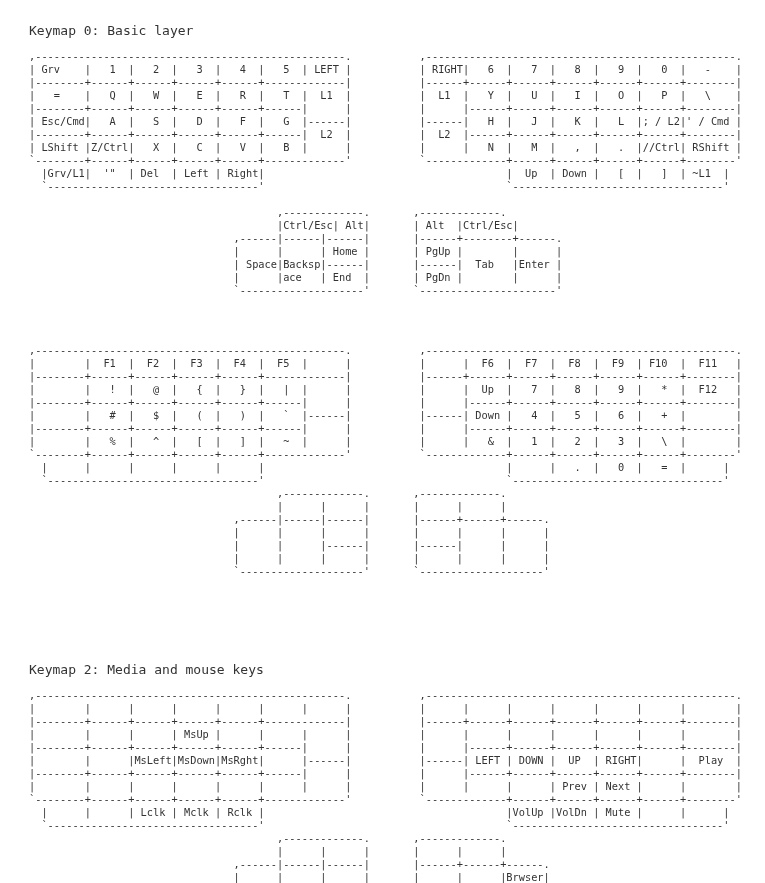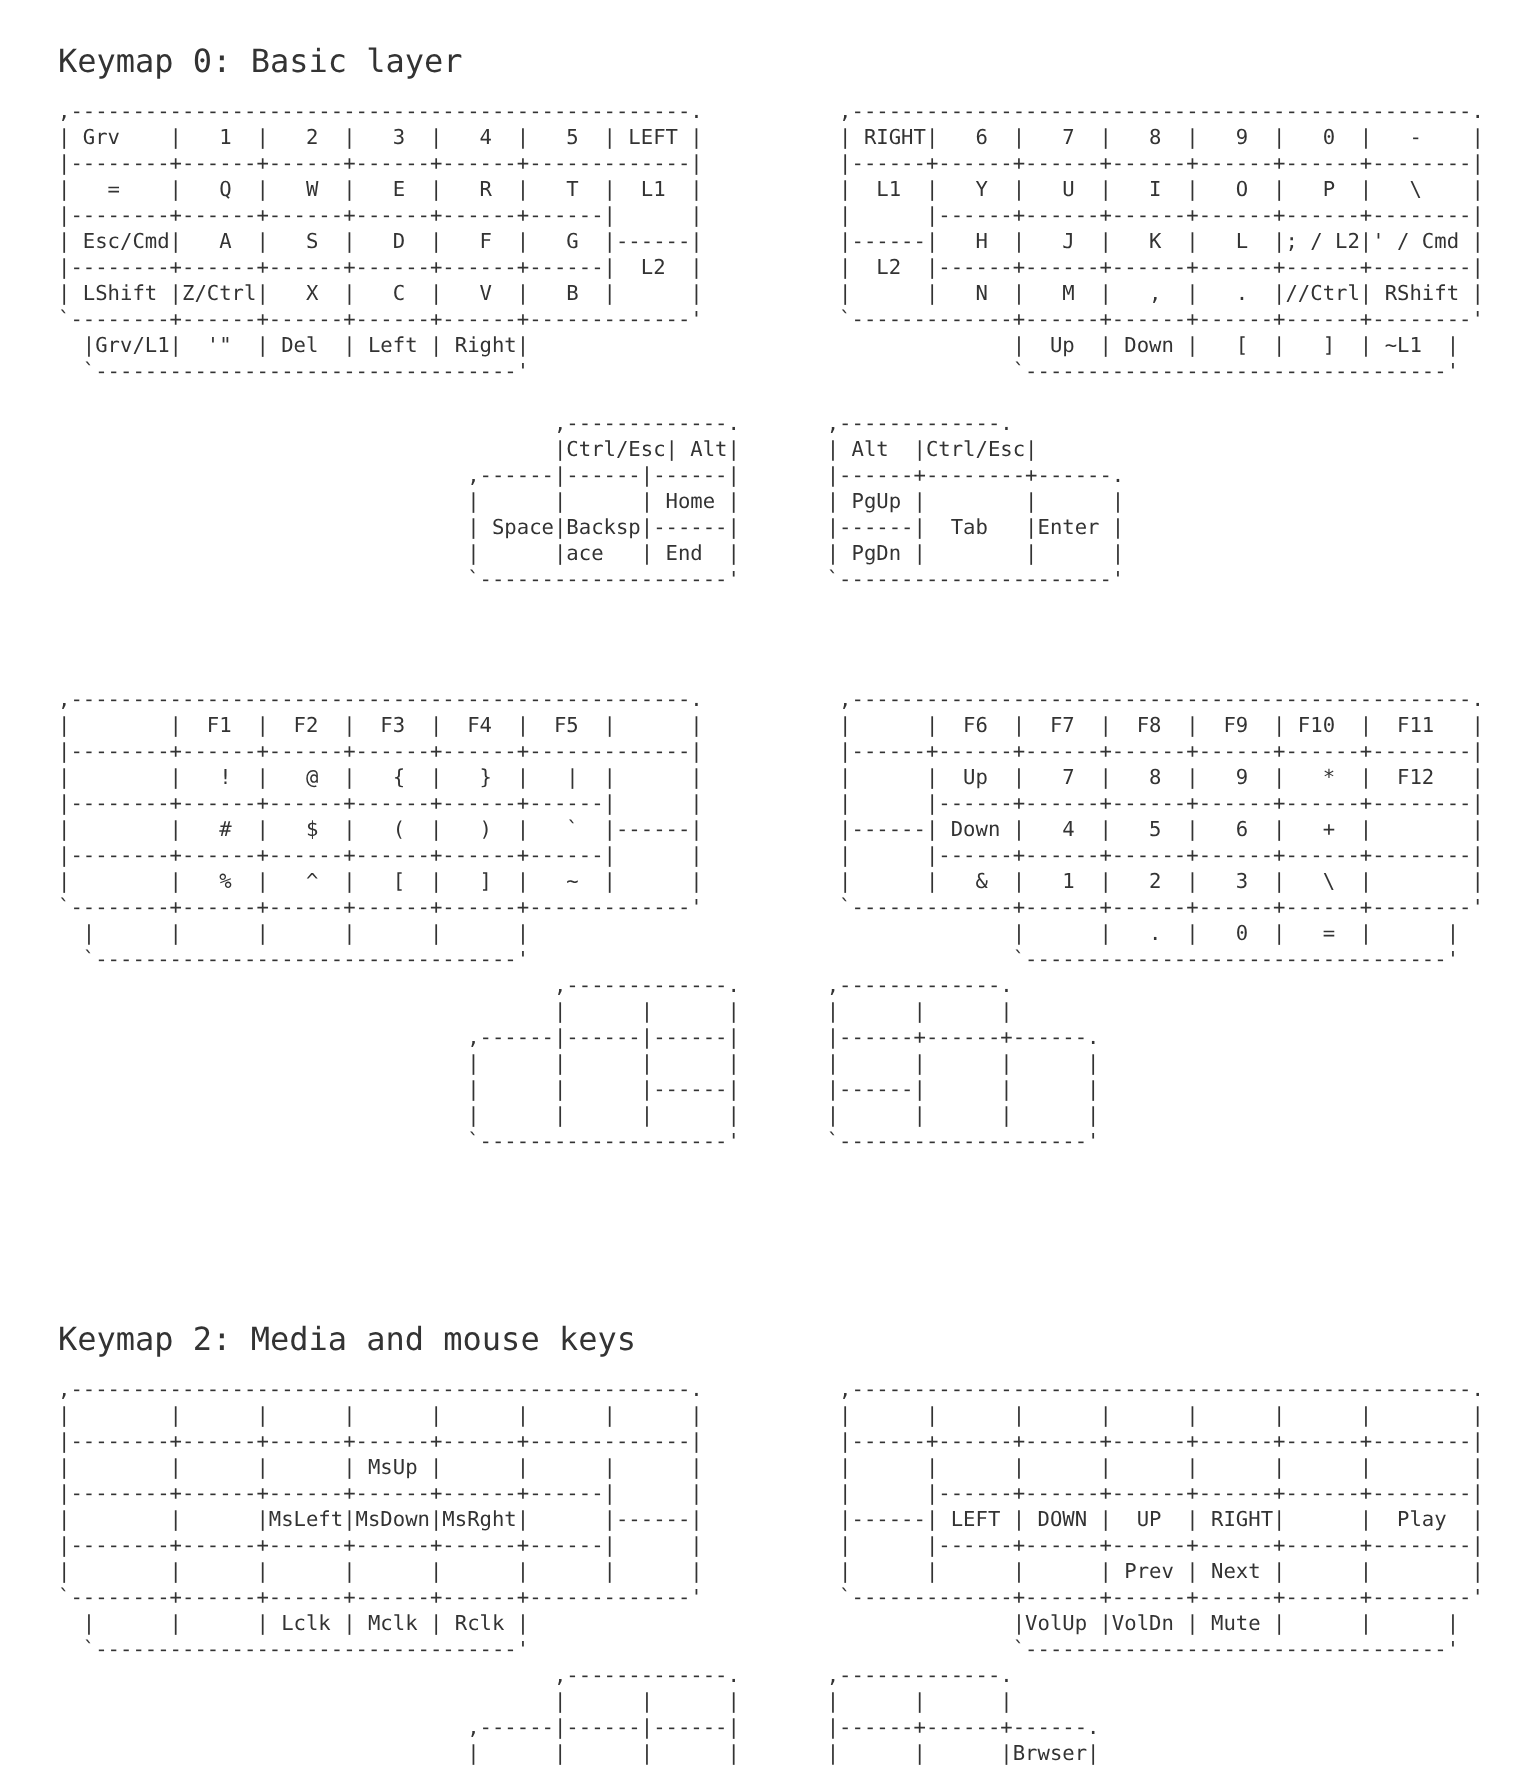--- a/index.html
+++ b/index.html
@@ -16,21 +16,21 @@
   }
   .km-section {
     position: absolute;
     left: 29px;
   }
   .km-section.k0 { top: 24px; }
   .km-section.k1 { top: 344px; }
   .km-section.k2 { top: 628px; margin-top: 35px; }
   .km-title {
     font-family: "DejaVu Sans Mono", "Liberation Mono", monospace;
-    font-size: 16px;
+    font-size: 13px;
     line-height: 13px;
     color: #333333;
     white-space: pre;
     height: 13px;
     margin: 0 0 13px 0;
   }
   pre.km-art {
     font-family: "DejaVu Sans Mono", "Liberation Mono", monospace;
     font-size: 10.3px;
     line-height: 13px;

